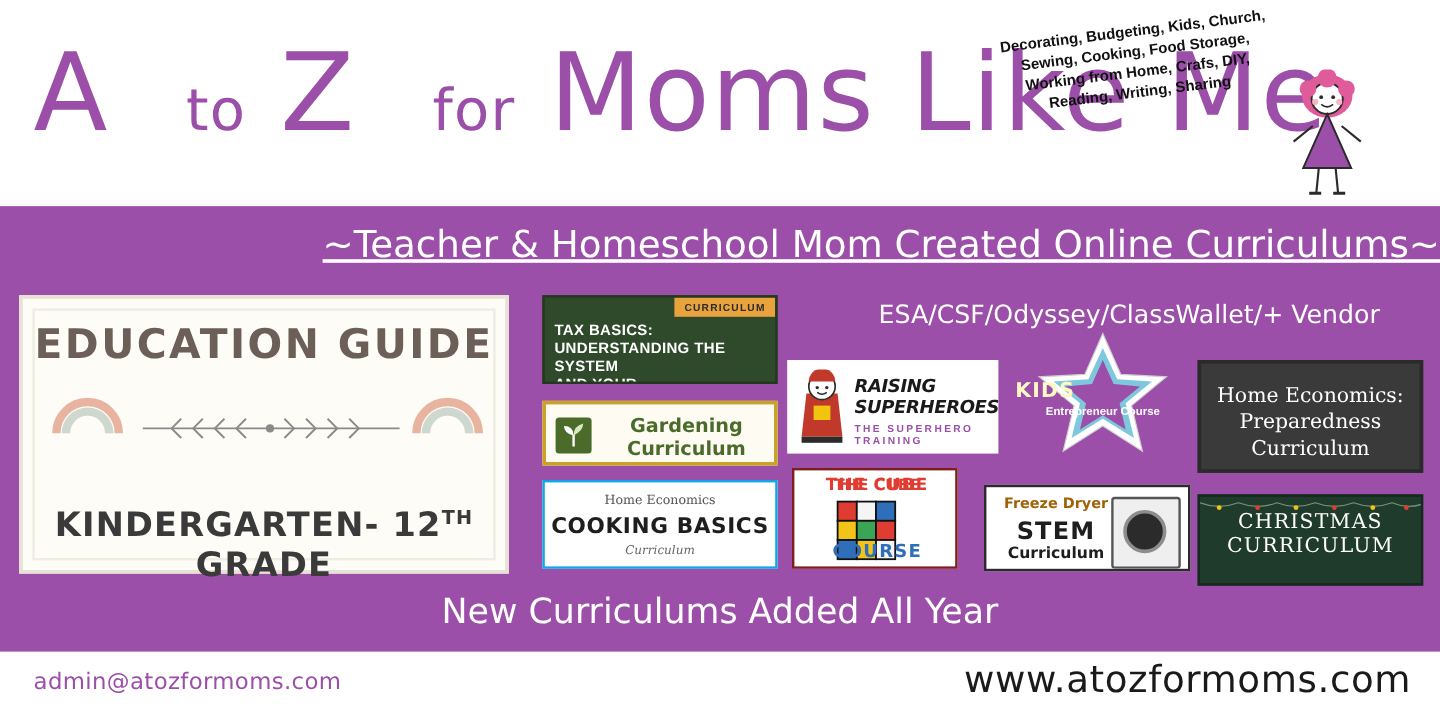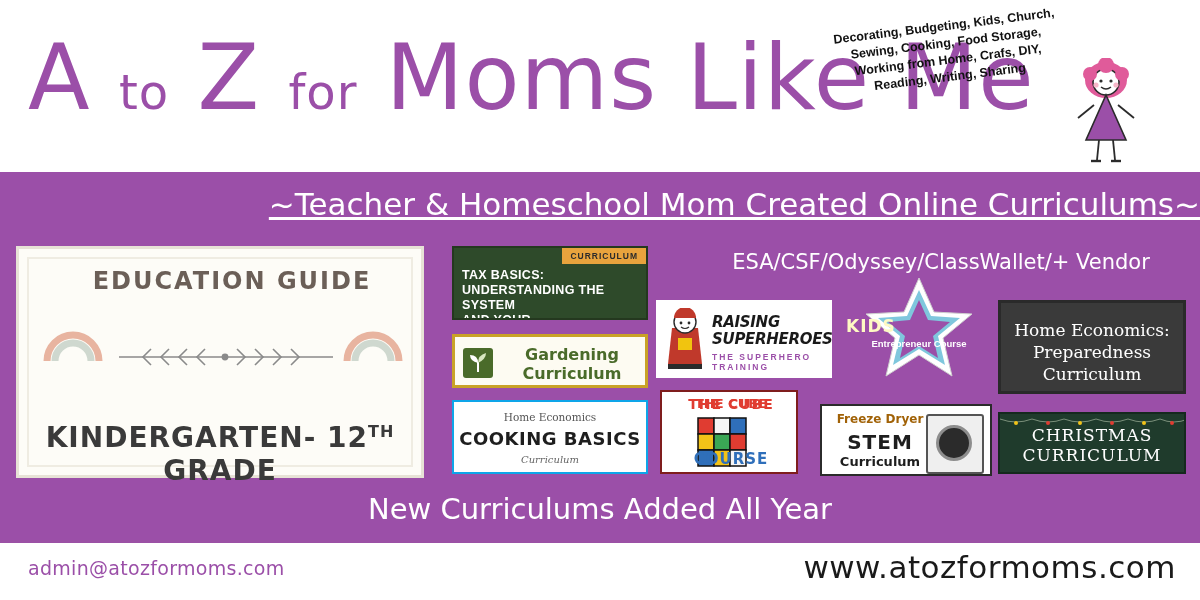--- a/index.html
+++ b/index.html
@@ -42,20 +42,21 @@
     line-height: 120px;
     letter-spacing: 1px;
     white-space: nowrap;
   }
   .brand-title .w-big {
     font-size: 90px;
     font-weight: 400;
   }
   .brand-title .w-small {
     font-size: 48px;
+    margin-left: 36px;
   }
 
   
   .brand-title span { display: inline-block; vertical-align: baseline; }
 
   .tagline-block {
     position: absolute;
     right: 138px;
     top: 18px;
     width: 230px;
@@ -134,24 +135,23 @@
     left: 8px; top: 8px; right: 8px; bottom: 8px;
     border: 2px solid #efece2;
   }
   .eg-title {
     position: absolute;
     left: 0; top: 18px;
     width: 100%;
     text-align: center;
     color: #6b5f57;
     font-family: "DejaVu Sans", sans-serif;
-    font-size: 24px;
+    font-size: 34px;
     font-weight: bold;
     letter-spacing: 2px;
-    margin-left: 12px;
   }
   .eg-deco {
     position: absolute;
     left: 22px; top: 82px;
     width: 364px;
     height: 40px;
   }
   .eg-sub {
     position: absolute;
     left: 0; top: 134px;
@@ -408,21 +408,21 @@
     text-align: center;
     color: #ffffff;
     font-family: "DejaVu Serif", serif;
     font-size: 17px;
     line-height: 22px;
   }
 
   
   .xmas {
     left: 998px; top: 240px;
-    width: 188px; height: 62px;
+    width: 188px; height: 76px;
     background: #1f3b2c;
     border: 2px solid #15291e;
   }
   .xmas .x-text {
     position: absolute;
     left: 0; top: 11px;
     width: 100%;
     text-align: center;
     color: #ffffff;
     font-family: "DejaVu Serif", serif;

